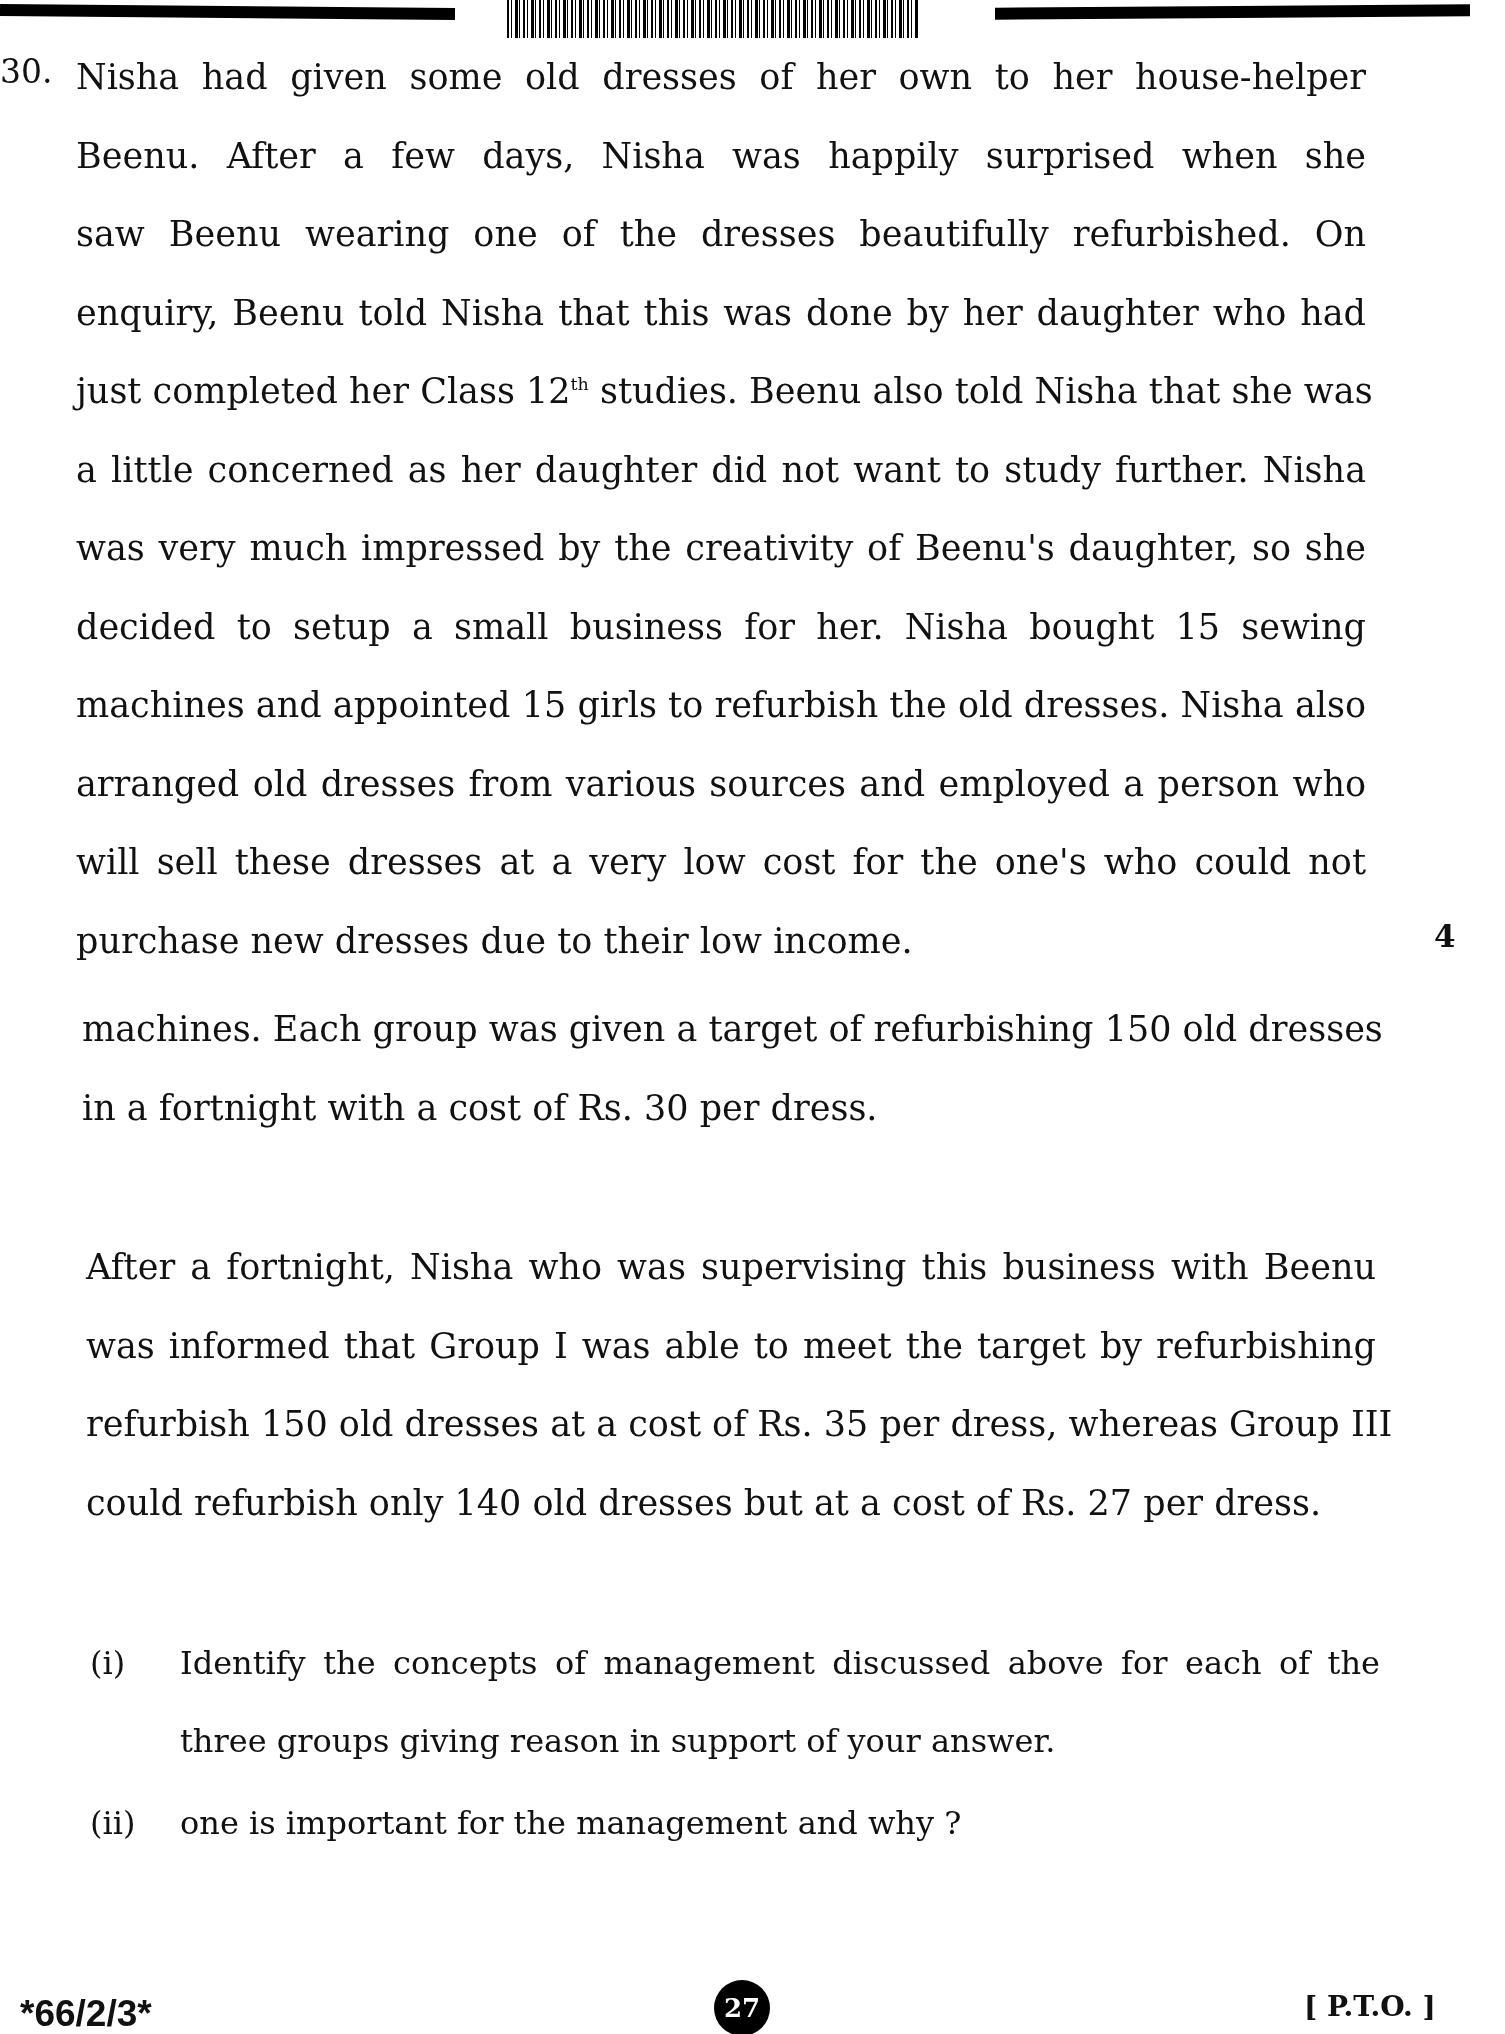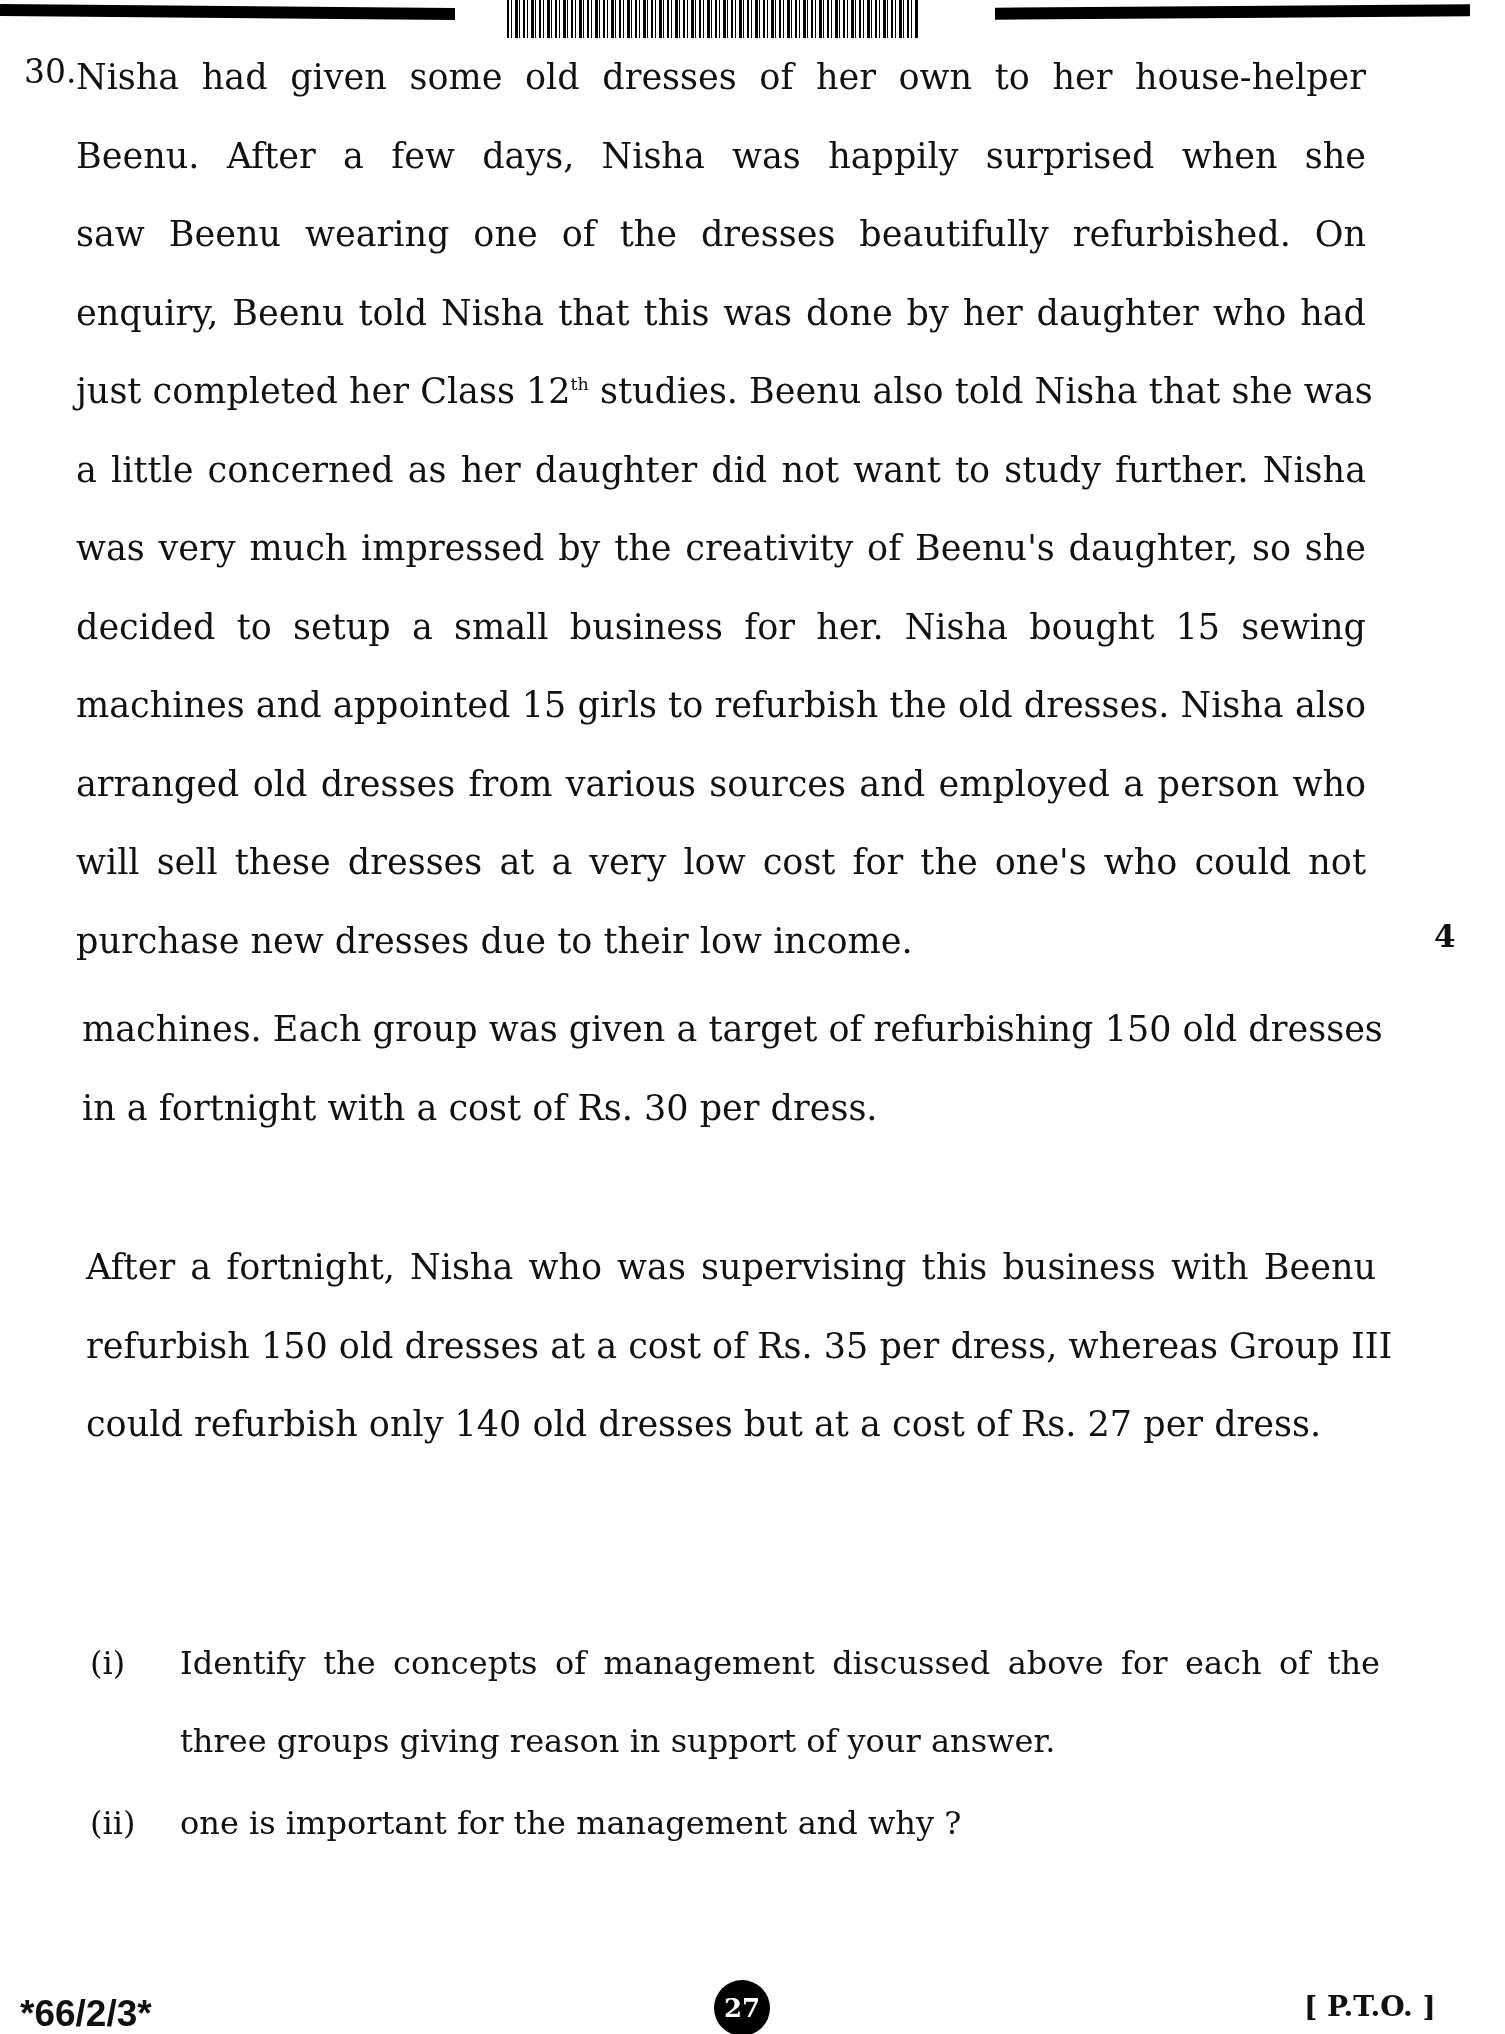--- a/index.html
+++ b/index.html
@@ -18,21 +18,21 @@
     }
     .barcode {
       position: absolute; left: 507px; top: 0; width: 412px; height: 38px;
       background: repeating-linear-gradient(90deg,
         #000 0px, #000 2px, #fff 2px, #fff 4px,
         #000 4px, #000 5px, #fff 5px, #fff 8px,
         #000 8px, #000 11px, #fff 11px, #fff 12px,
         #000 12px, #000 13px, #fff 13px, #fff 16px);
     }
     .qnum {
-      position: absolute; left: 0; top: 52px; font-size: 33px; margin-left: 24px;
+      position: absolute; left: 0; top: 52px; font-size: 33px;
     }
     .para {
       position: absolute; left: 76px; width: 1290px;
       font-size: 35px; line-height: 78.5px; text-align: justify;
       text-align-last: left;
     }
     .para .line { display: block; text-align: justify; text-align-last: justify; white-space: nowrap; }
     .para .line.last { text-align-last: left; }
     .marks {
       position: absolute; left: 1434px; top: 918px; font-size: 31px; font-weight: bold;
@@ -85,20 +85,21 @@
 
 <div class="marks">4</div>
 
 <div class="para" style="top:990px; left:82px;">
   <span class="line">machines. Each group was given a target of refurbishing 150 old dresses</span>
   <span class="line last">in a fortnight with a cost of Rs. 30 per dress.</span>
 </div>
 
 <div class="para" style="top:1228px; left:86px;">
   <span class="line">After a fortnight, Nisha who was supervising this business with Beenu</span>
+  <span class="line">was informed that Group I was able to meet the target by refurbishing</span>
   <span class="line">refurbish 150 old dresses at a cost of Rs. 35 per dress, whereas Group III</span>
   <span class="line last">could refurbish only 140 old dresses but at a cost of Rs. 27 per dress.</span>
 </div>
 
 <div class="sub" style="top:1624px;">
   <span class="label">(i)</span>
   <div class="text">
     <span class="line justify">Identify the concepts of management discussed above for each of the</span>
     <span class="line">three groups giving reason in support of your answer.</span>
   </div>

